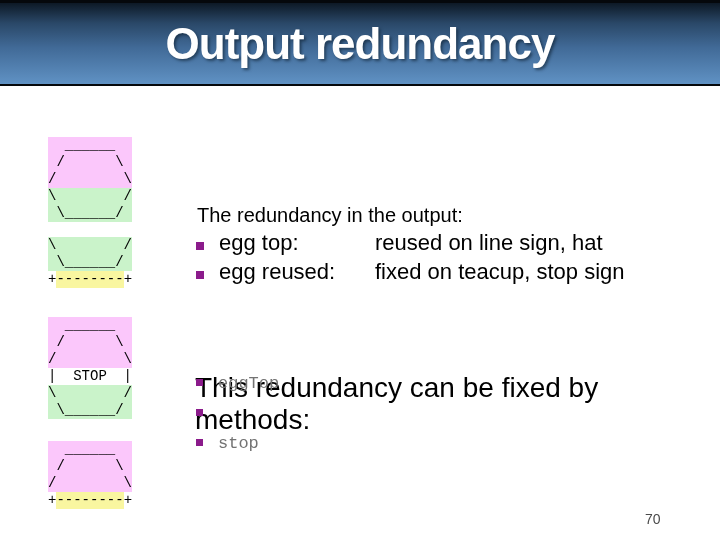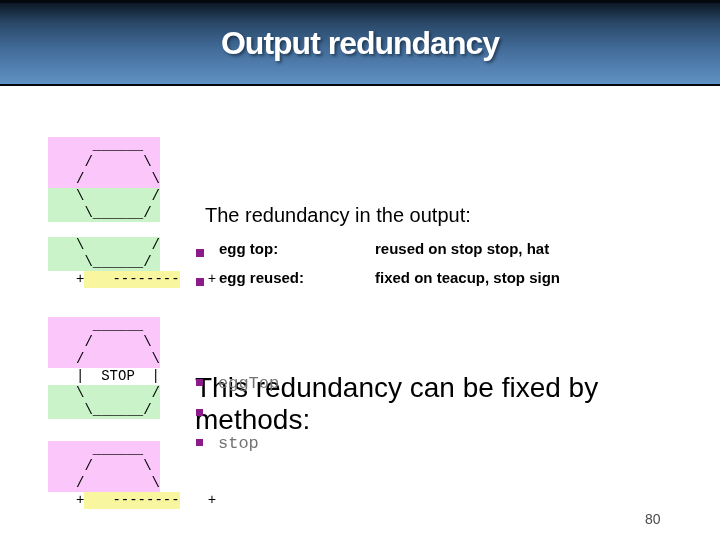--- a/index.html
+++ b/index.html
@@ -16,50 +16,50 @@
   .title-bar {
     position: absolute; top: 0; left: 0;
     width: 720px; height: 86px;
     box-sizing: border-box;
     border-top: 3px solid #05080c;
     border-bottom: 2px solid #05080c;
     display: flex; align-items: center; justify-content: center;
   }
   .title-bar h1 {
     margin: 12px;
-    font-size: 32px;
+    font-size: 44px;
     font-weight: bold;
     letter-spacing: -1px;
     color: #ffffff;
     text-shadow: 2px 2px 3px rgba(10, 26, 40, 0.55);
   }
 
   
   .diagram {
     position: absolute;
     font-family: "Liberation Mono", monospace;
     font-size: 14px;
     line-height: 17px;
     white-space: pre;
     color: #000;
   }
   .art-line { height: 17px; }
-  .art-line span { display: inline-block; height: 17px; vertical-align: top; padding-left: 28px; }
+  .art-line span { display: inline-block; height: 17px; vertical-align: top; }
 
   
   .intro-heading {
-    position: absolute; left: 205px; top: 184px;
+    position: absolute; left: 197px; top: 184px;
     font-size: 20px;
   }
   .fix-heading {
     position: absolute; left: 195px; top: 344px;
     font-size: 28px;
   }
   .red-list { position: absolute; left: 196px; top: 228px; }
-  .red-row { display: flex; align-items: flex-end; height: 29px; font-size: 15px; font-weight: bold; }
+  .red-row { display: flex; align-items: center; height: 29px; font-size: 22px; }
   .bullet { width: 8px; height: 8px; flex: none; margin-top: 6px; }
   .red-label { margin-left: 15px; width: 156px; }
   .red-desc { white-space: nowrap; }
 
   .methods-list { position: absolute; left: 196px; top: 374px; }
   .method-row { display: flex; align-items: flex-start; height: 30px; }
   .method-row .bullet { width: 7px; height: 7px; margin-top: 5px; }
   .method-label {
     margin-left: 15px;
     font-family: Liberation Mono, monospace;
@@ -85,21 +85,21 @@
     <div class="diagram" style="left: 48px; top: 317px;"><div class="art-line"><span style="background: rgb(251, 199, 251);">  ______  </span></div><div class="art-line"><span style="background: rgb(251, 199, 251);"> /      \ </span></div><div class="art-line"><span style="background: rgb(251, 199, 251);">/        \</span></div><div class="art-line"><span>|  STOP  |</span></div><div class="art-line"><span style="background: rgb(202, 243, 202);">\        /</span></div><div class="art-line"><span style="background: rgb(202, 243, 202);"> \______/ </span></div></div>
     <div class="diagram" style="left: 48px; top: 441px;"><div class="art-line"><span style="background: rgb(251, 199, 251);">  ______  </span></div><div class="art-line"><span style="background: rgb(251, 199, 251);"> /      \ </span></div><div class="art-line"><span style="background: rgb(251, 199, 251);">/        \</span></div><div class="art-line"><span>+</span><span style="background: rgb(249, 246, 160);">--------</span><span>+</span></div></div>
   </div>
 
 <p class="intro-heading">The redundancy in the output:</p>
 
 <div class="red-list">
   <div class="red-row">
     <span class="bullet" style="background: rgb(139, 27, 139);"></span>
     <span class="red-label">egg top:</span>
-    <span class="red-desc">reused on stop stop, hat</span>
+    <span class="red-desc">reused on line sign, hat</span>
   </div>
   <div class="red-row">
     <span class="bullet" style="background: rgb(139, 27, 139);"></span>
     <span class="red-label">egg reused:</span>
     <span class="red-desc">fixed on teacup, stop sign</span>
   </div>
 </div>
 
 <p class="fix-heading">This redundancy can be fixed by methods:</p>
 
@@ -110,13 +110,13 @@
   </div>
   <div class="method-row">
     <span class="bullet" style="background: rgb(139, 27, 139);"></span>
   </div>
   <div class="method-row">
     <span class="bullet" style="background: rgb(139, 27, 139);"></span>
     <span class="method-label">stop</span>
   </div>
 </div>
 
-<div class="page-number">80</div>
+<div class="page-number">70</div>
 
 </body></html>

